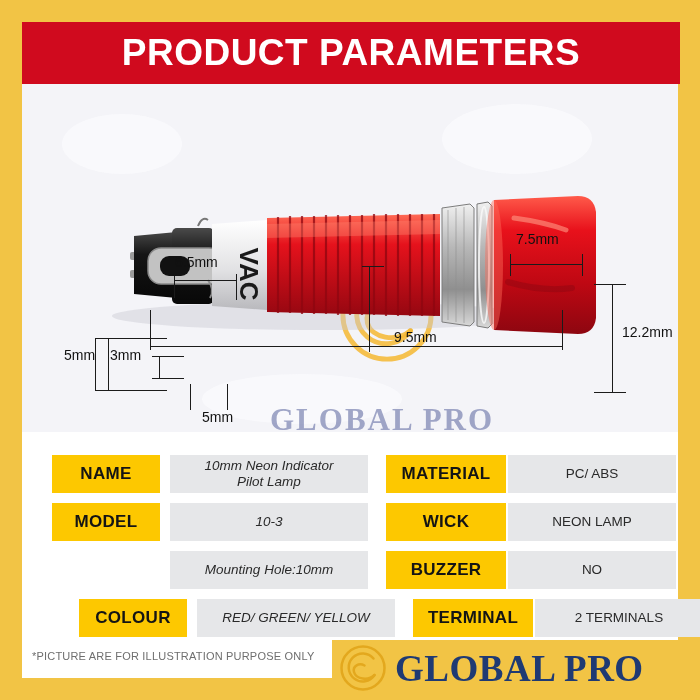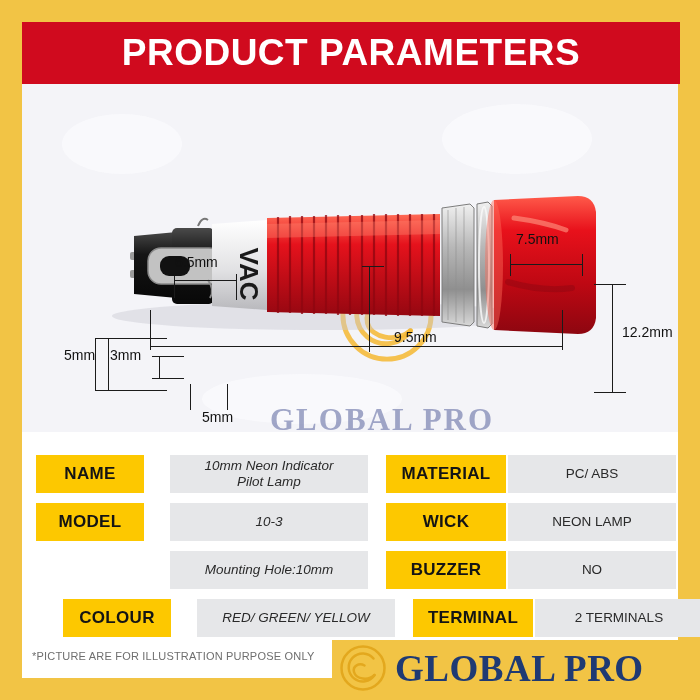--- a/index.html
+++ b/index.html
@@ -87,21 +87,21 @@
     letter-spacing:.3px;
   }
   .cell-value {
     position:absolute; top:0; height:38px;
     background:#e6e7e9;
     display:flex; align-items:center; justify-content:center;
     text-align:center; line-height:1.15;
     font-size:13.5px; color:#2a2a2a;
     padding:0 4px;
   }
-  .lab-L { left:14px;  width:108px; }
+  .lab-L { left:30px;  width:108px; }
   .val-L { left:148px; width:198px;font-style:italic; }
   .lab-R { left:364px; width:120px; }
   .val-R { left:486px; width:168px; }
 
   
   #footer { position:absolute; left:0; top:640px; width:700px; height:60px;padding-left:44px; }
   #footer-yellow {
     position:absolute; left:0; top:0; width:700px; height:60px;
     background:#f2c445;
   }

